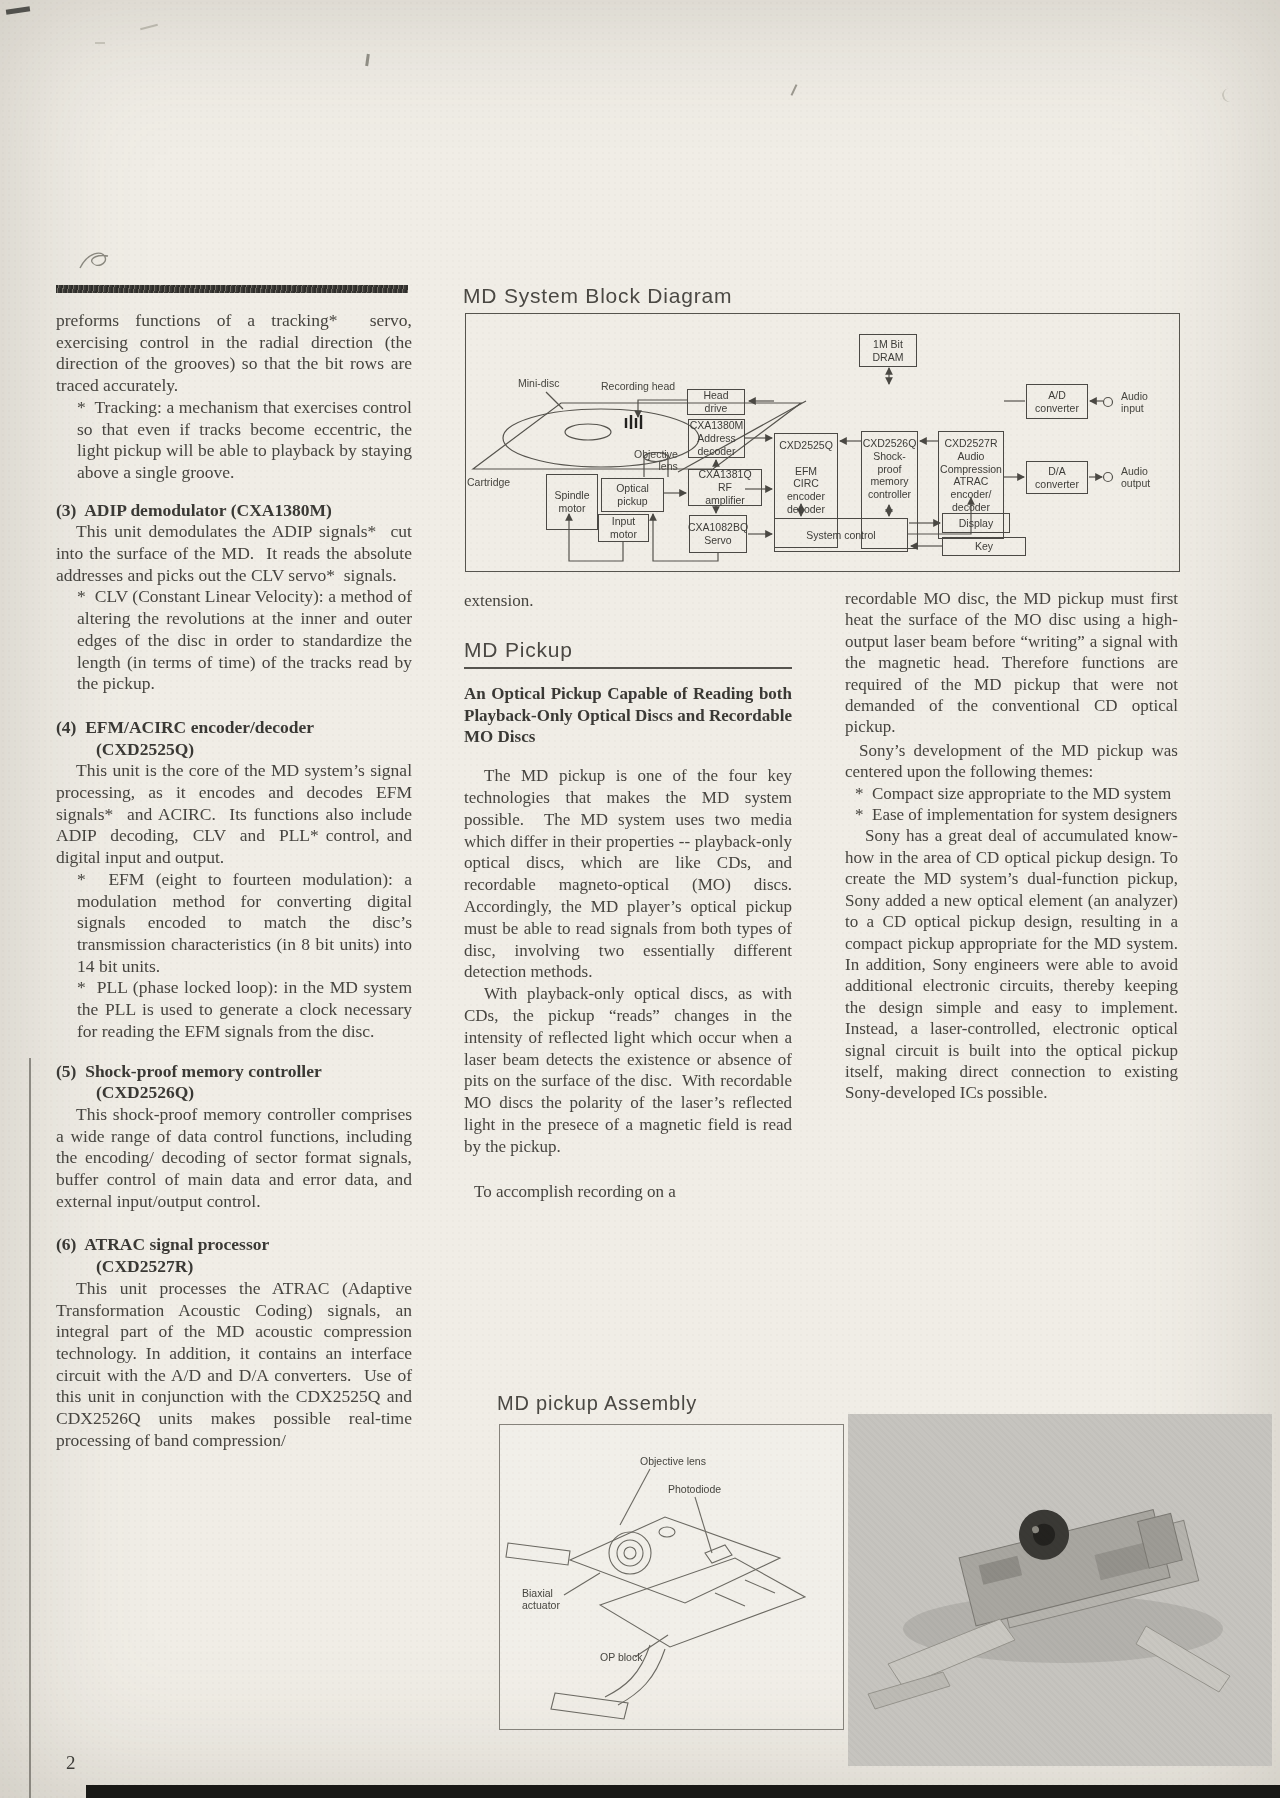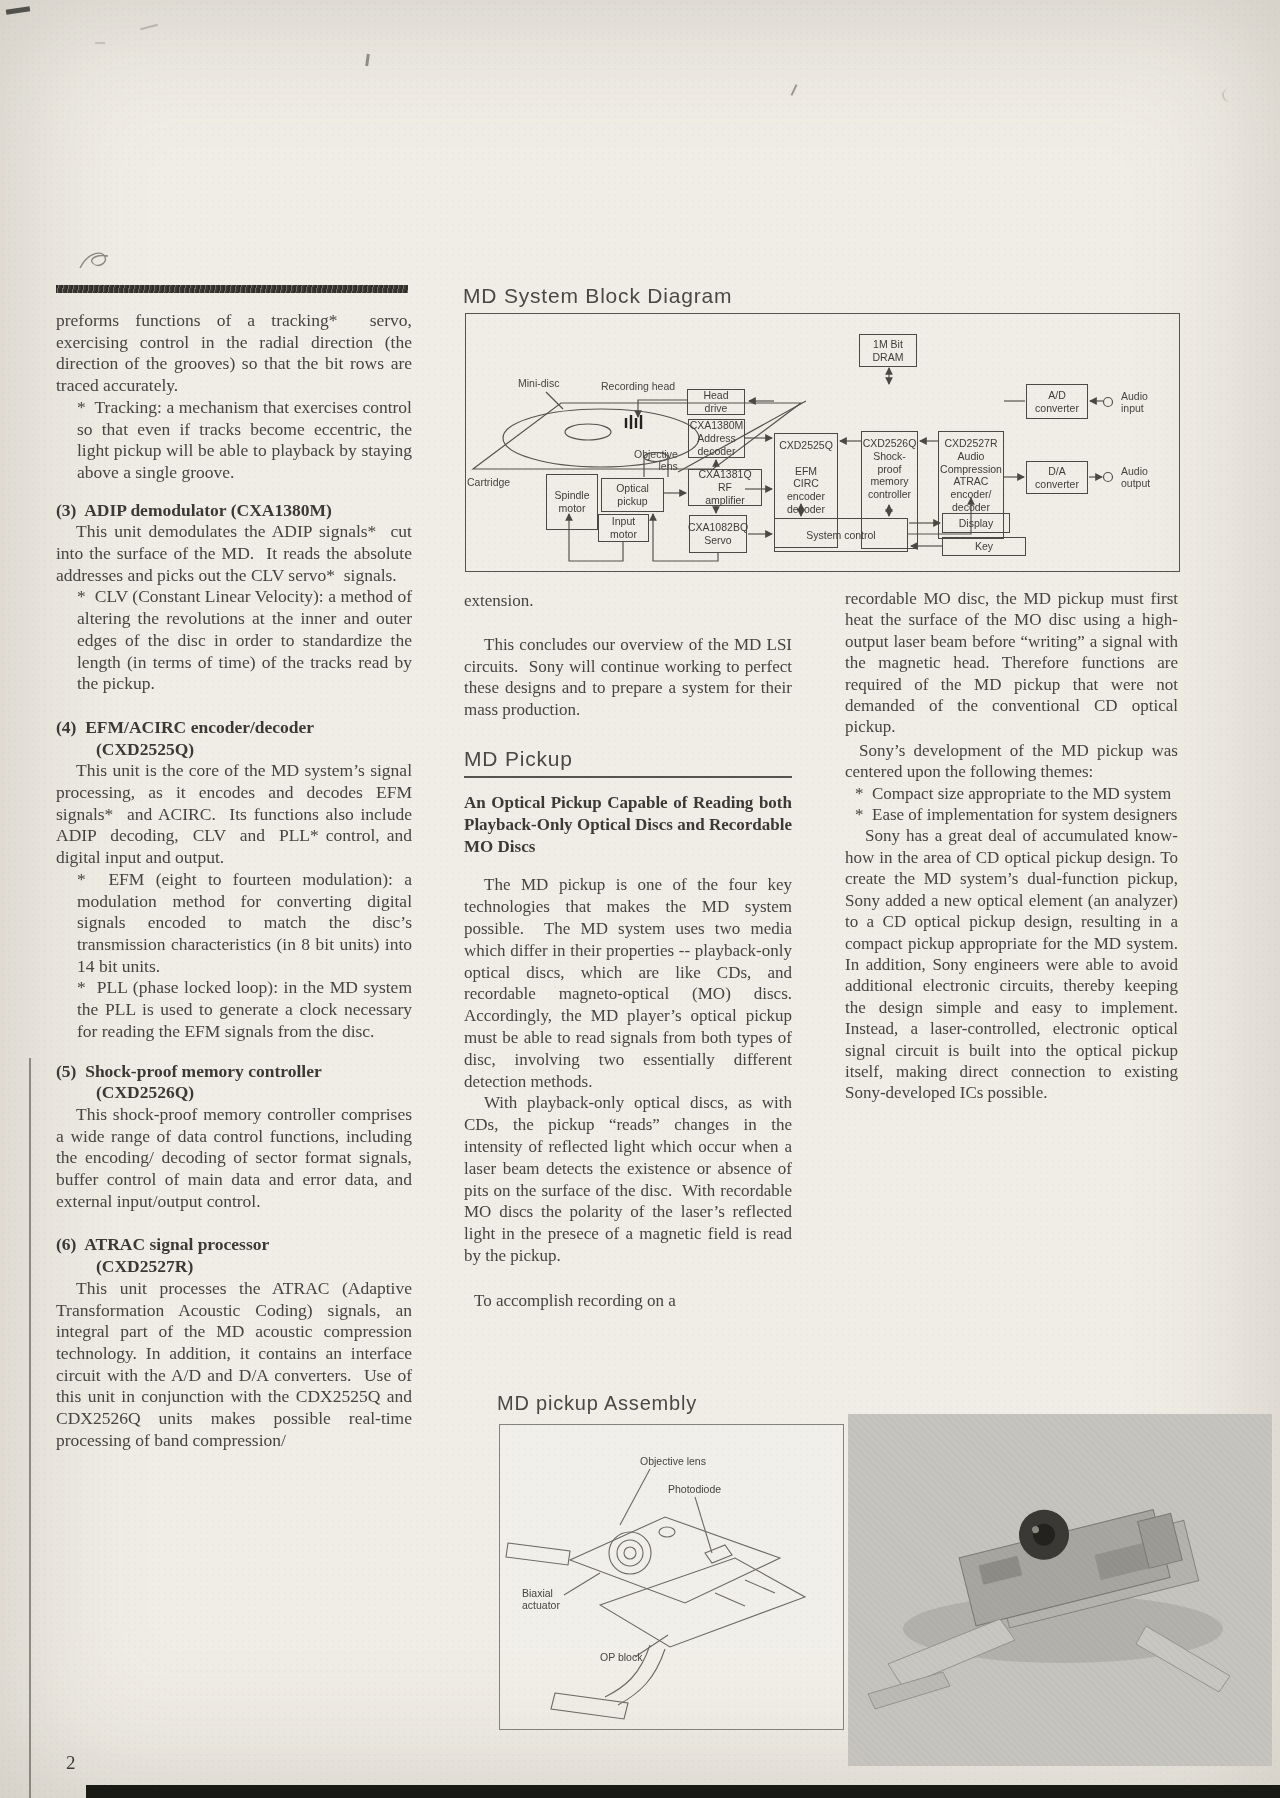--- a/index.html
+++ b/index.html
@@ -189,21 +189,20 @@
     <div class="dlabel" style="left:168px;top:134px;text-align:right;">Objective
 lens</div>
     <div class="dlabel" style="left:655px;top:76px;">Audio
 input</div>
     <div class="dlabel" style="left:655px;top:151px;">Audio
 output</div>
   </div>
 
   <div class="abs" style="left:464px;top:590px;width:328px;">
     <p class="mid-p">extension.</p>
-    <p class="mid-p indent" style="margin-top:22px;">This concludes our overview of the MD LSI circuits.  Sony will continue working to perfect these designs and to prepare a system for their mass production.</p>
     <div class="sans-h" style="margin-top:26px;font-size:21px;">MD Pickup</div>
     <div style="margin-top:5px;border-top:2px solid #55534e;width:328px;"></div>
     <p class="mid-p" style="margin-top:14px;font-weight:bold;color:#3a3935;">An Optical Pickup Capable of Reading both Playback-Only Optical Discs and Recordable MO Discs</p>
     <p class="mid-p indent" style="margin-top:17px;">The MD pickup is one of the four key technologies that makes the MD system possible.  The MD system uses two media which differ in their properties -- playback-only optical discs, which are like CDs, and recordable magneto-optical (MO) discs. Accordingly, the MD player’s optical pickup must be able to read signals from both types of disc, involving two essentially different detection methods.</p>
     <p class="mid-p indent">With playback-only optical discs, as with CDs, the pickup “reads” changes in the intensity of reflected light which occur when a laser beam detects the existence or absence of pits on the surface of the disc.  With recordable MO discs the polarity of the laser’s reflected light in the presece of a magnetic field is read by the pickup.</p>
     <p class="mid-p" style="margin-top:23px;text-indent:10px;">To accomplish recording on a</p>
   </div>
 
   <div class="abs" style="left:845px;top:588px;width:333px;">
     <p class="right-p">recordable MO disc, the MD pickup must first heat the surface of the MO disc using a high-output laser beam before “writing” a signal with the magnetic head. Therefore functions are required of the MD pickup that were not demanded of the conventional CD optical pickup.</p>

